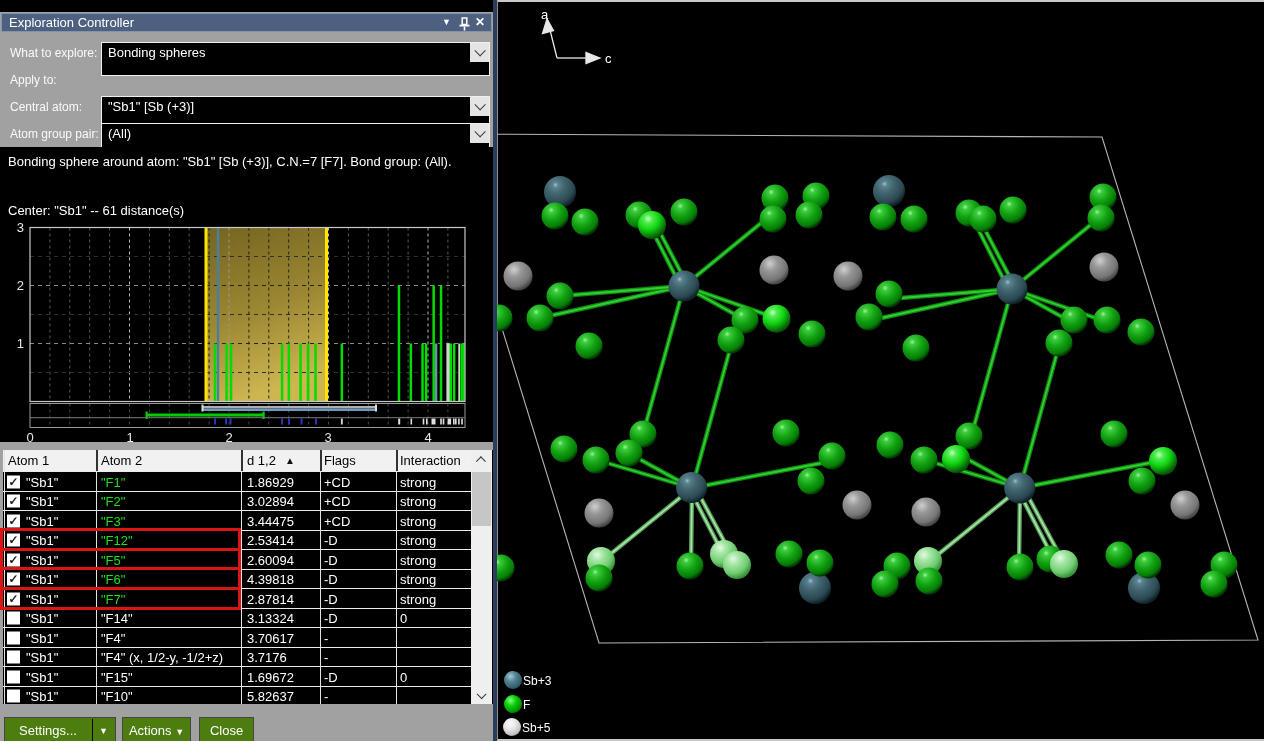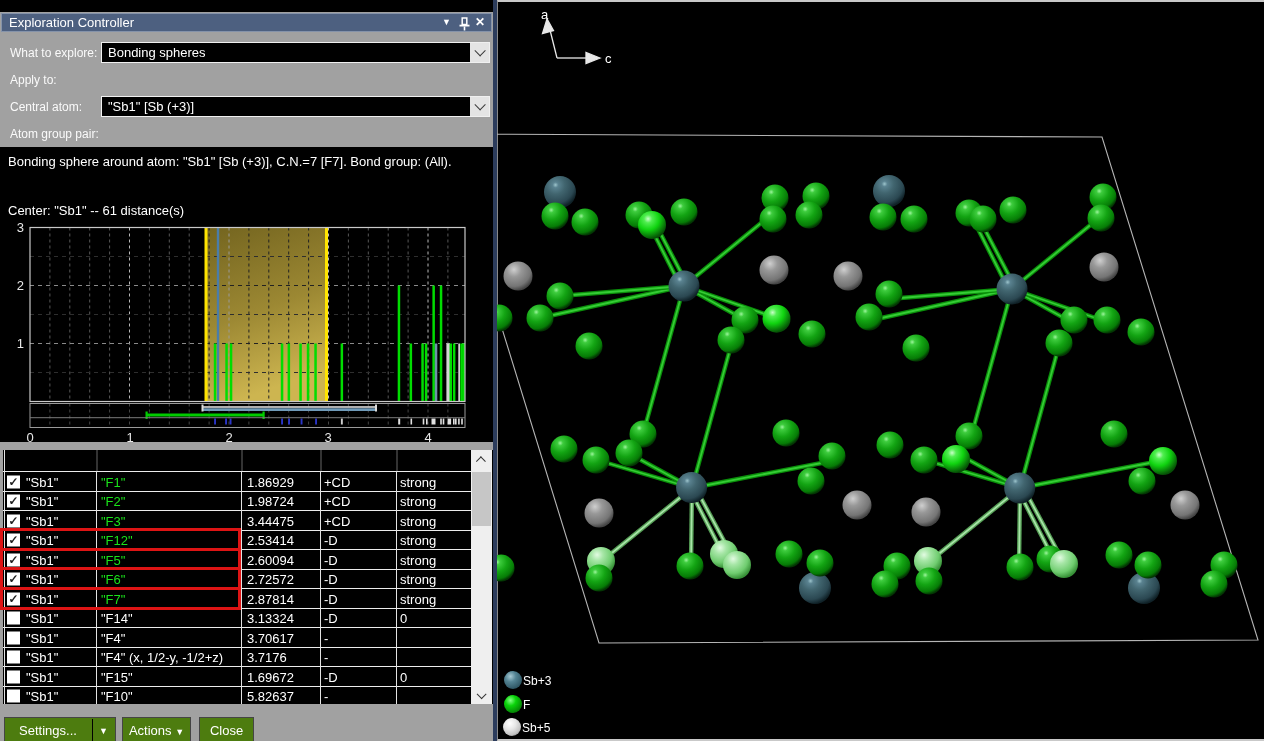--- a/index.html
+++ b/index.html
@@ -2,21 +2,21 @@
 <html><head><meta charset="utf-8"><title>Exploration Controller</title>
 <style>
 * { margin:0; padding:0; box-sizing:border-box; }
 html,body { width:1264px; height:741px; background:#000; overflow:hidden;
   font-family:"Liberation Sans", sans-serif; }
 #left { position:absolute; left:0; top:12px; width:493px; height:741px; background:#a1a1a1; }
 #title { position:absolute; left:1px; top:1px; width:491px; height:19px; background:#4d6080;
   border:1px solid #8593aa; color:#fff; font-size:13px; line-height:17px; padding-left:7px; }
 #title .ico { position:absolute; top:0; color:#fff; font-size:12px; }
 .lbl { position:absolute; left:10px; color:#fafafa; font-size:12px; }
-.combo { position:absolute; left:101px; width:389px; height:21px; background:#000;
+.combo { position:absolute; left:101px; width:389px; height:34px; background:#000;
   border:1px solid #f0f0f0; color:#fff; font-size:13px; line-height:19px; padding-left:6px; }
 .combo .btn { position:absolute; right:0; top:0; width:19px; height:19px; background:#e4e4e4; }
 .combo .btn::after { content:""; position:absolute; left:5.5px; top:3.5px; width:6.5px; height:6.5px;
   border-left:1.7px solid #3a3a3a; border-bottom:1.7px solid #3a3a3a; transform:rotate(-45deg); }
 #blacksec { position:absolute; left:0; top:135px; width:493px; height:295px; background:#000; }
 #blacksec .t1 { position:absolute; left:8px; top:7px; color:#fff; font-size:13px; }
 #blacksec .t2 { position:absolute; left:8px; top:56px; color:#fff; font-size:13px; }
 #chart { position:absolute; left:0; top:75px; }
 .tbl { position:absolute; left:0; top:437.5px; width:493px; height:256px; background:#000;
   color:#fff; font-size:13px; }
@@ -57,20 +57,21 @@
         </g>
       </svg>
     <span class="ico" style="right:6px;font-weight:bold">✕</span>
   </div>
   <div class="lbl" style="top:34px">What to explore:</div>
   <div class="combo" style="top:30px">Bonding spheres<span class="btn"></span></div>
   <div class="lbl" style="top:61px">Apply to:</div>
   <div class="lbl" style="top:88px">Central atom:</div>
   <div class="combo" style="top:84px">"Sb1" [Sb (+3)]<span class="btn"></span></div>
   <div class="lbl" style="top:115px">Atom group pair:</div>
+  <div class="combo" style="top:111px">(All)<span class="btn"></span></div>
   <div id="blacksec">
     <div class="t1">Bonding sphere around atom: "Sb1" [Sb (+3)], C.N.=7 [F7]. Bond group: (All).</div>
     <div class="t2">Center: "Sb1" -- 61 distance(s)</div>
     <svg id="chart" width="494" height="230" viewBox="0 210 494 230">
         <defs>
           <linearGradient id="yg" x1="0" y1="0" x2="0.25" y2="1">
             <stop offset="0" stop-color="#73641f"></stop>
             <stop offset="0.55" stop-color="#9c8833"></stop>
             <stop offset="1" stop-color="#cdb550"></stop>
           </linearGradient>
@@ -184,37 +185,45 @@
         <text x="130" y="430" fill="#e8e8e8" font-size="13" text-anchor="middle">1</text>
         <text x="229" y="430" fill="#e8e8e8" font-size="13" text-anchor="middle">2</text>
         <text x="328" y="430" fill="#e8e8e8" font-size="13" text-anchor="middle">3</text>
         <text x="428" y="430" fill="#e8e8e8" font-size="13" text-anchor="middle">4</text>
         <text x="24" y="336" fill="#e8e8e8" font-size="13" text-anchor="end">1</text>
         <text x="24" y="278" fill="#e8e8e8" font-size="13" text-anchor="end">2</text>
         <text x="24" y="220" fill="#e8e8e8" font-size="13" text-anchor="end">3</text>
       </svg>
   </div>
   <div class="tbl">
+      <div class="th" style="top:0;height:21.8px">
+        <span style="left:8px">Atom 1</span>
+        <span style="left:101px">Atom 2</span>
+        <span style="left:247px">d 1,2</span>
+        <span style="left:285px;font-size:10px;color:#111">▲</span>
+        <span style="left:324px">Flags</span>
+        <span style="left:400px">Interaction</span>
+      </div>
       <div class="vlh" style="left:96px;height:21.8px"></div>
       <div class="vlh" style="left:241px;height:21.8px"></div>
       <div class="vlh" style="left:320px;height:21.8px"></div>
       <div class="vlh" style="left:396px;height:21.8px"></div>
       <div class="tr" style="top:21.8px;height:19.5px">
         <span class="cb">✓</span>
         <span style="left:26px">"Sb1"</span>
         <span style="left:101px;color:#1ae21a">"F1"</span>
         <span style="left:247px">1.86929</span>
         <span style="left:324px">+CD</span>
         <span style="left:400px">strong</span>
       </div>
       <div class="tr" style="top:41.3px;height:19.5px">
         <span class="cb">✓</span>
         <span style="left:26px">"Sb1"</span>
         <span style="left:101px;color:#1ae21a">"F2"</span>
-        <span style="left:247px">1.98724</span>
+        <span style="left:247px">3.02894</span>
         <span style="left:324px">+CD</span>
         <span style="left:400px">strong</span>
       </div>
       <div class="tr" style="top:60.8px;height:19.5px">
         <span class="cb">✓</span>
         <span style="left:26px">"Sb1"</span>
         <span style="left:101px;color:#1ae21a">"F3"</span>
         <span style="left:247px">3.44475</span>
         <span style="left:324px">+CD</span>
         <span style="left:400px">strong</span>
@@ -232,21 +241,21 @@
         <span style="left:26px">"Sb1"</span>
         <span style="left:101px;color:#1ae21a">"F5"</span>
         <span style="left:247px">2.60094</span>
         <span style="left:324px">-D</span>
         <span style="left:400px">strong</span>
       </div>
       <div class="tr" style="top:119.3px;height:19.5px">
         <span class="cb">✓</span>
         <span style="left:26px">"Sb1"</span>
         <span style="left:101px;color:#1ae21a">"F6"</span>
-        <span style="left:247px">2.72572</span>
+        <span style="left:247px">4.39818</span>
         <span style="left:324px">-D</span>
         <span style="left:400px">strong</span>
       </div>
       <div class="tr" style="top:138.8px;height:19.5px">
         <span class="cb">✓</span>
         <span style="left:26px">"Sb1"</span>
         <span style="left:101px;color:#1ae21a">"F7"</span>
         <span style="left:247px">2.87814</span>
         <span style="left:324px">-D</span>
         <span style="left:400px">strong</span>

